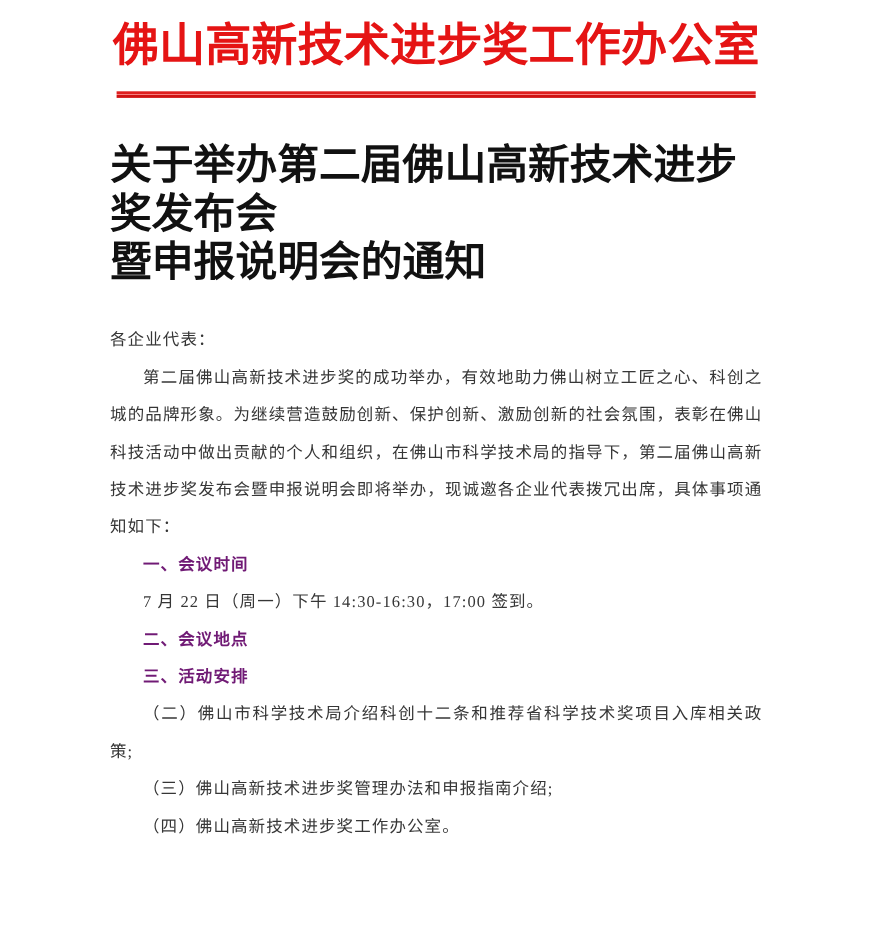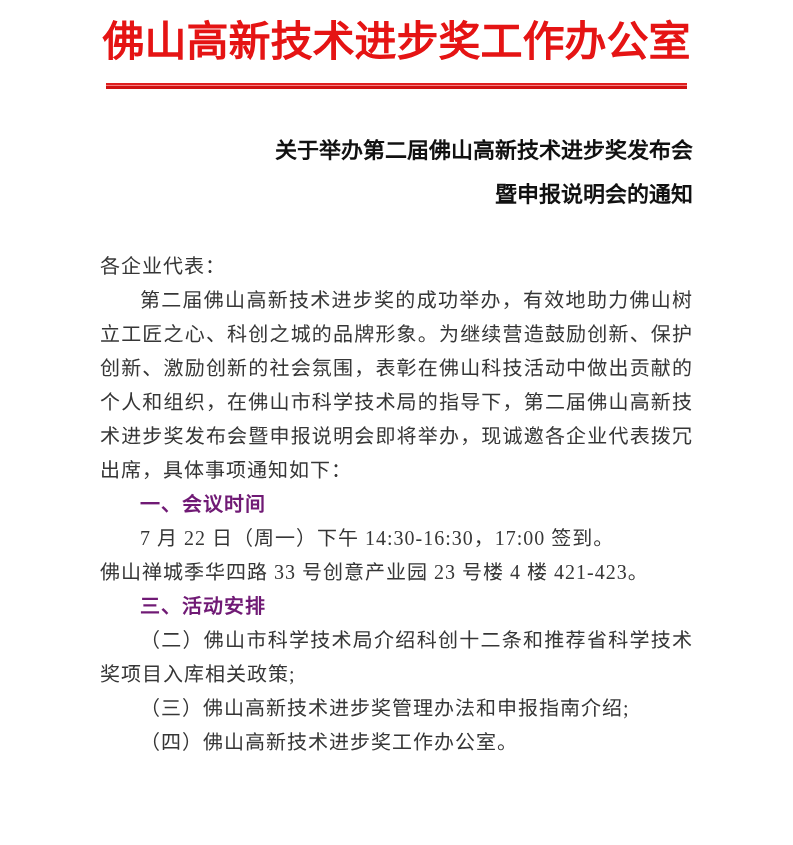--- a/index.html
+++ b/index.html
@@ -32,30 +32,30 @@
   .red-rule {
     height: 6px;
     margin: 13px 6px 0 6px;
     background: linear-gradient(180deg,
       #df1f1f 0px, #df1f1f 2px,
       #f57f7f 2px, #f57f7f 3px,
       #cf1212 3px, #cf1212 6px);
   }
   .doc-title {
     margin-top: 40px;
-    text-align: right;
-    font-size: 22px;
+    text-align: left;
+    font-size: 38px;
     font-weight: bold;
     line-height: 44px;
     color: #111111;
   }
   .doc-title .title-line { display: block; }
   .doc-body {
     margin-top: 32px;
-    font-size: 20px;
+    font-size: 15px;
     line-height: 34px;
     letter-spacing: 1px;
     text-align: justify;
     color: #363636;
   }
   .doc-body p { margin: 0; }
   .indent { text-indent: 2em; }
   .heading {
     font-weight: bold;
     color: #701a75;
@@ -80,21 +80,21 @@
     </h1>
 
     <main class="doc-body">
       <p class="salutation">各企业代表：</p>
 
       <p class="para indent">第二届佛山高新技术进步奖的成功举办，有效地助力佛山树立工匠之心、科创之城的品牌形象。为继续营造鼓励创新、保护创新、激励创新的社会氛围，表彰在佛山科技活动中做出贡献的个人和组织，在佛山市科学技术局的指导下，第二届佛山高新技术进步奖发布会暨申报说明会即将举办，现诚邀各企业代表拨冗出席，具体事项通知如下：</p>
 
       <p class="heading indent">一、会议时间</p>
       <p class="para indent">7 月 22 日（周一）下午 14:30-16:30，17:00 签到。</p>
 
-      <p class="para">佛山禅城季华四路 33 号创意产业园 23 号楼 4 楼 421-423。</p>
+      <p class="heading indent">二、会议地点</p>
 
       <p class="heading indent">三、活动安排</p>
       <p class="para indent">（二）佛山市科学技术局介绍科创十二条和推荐省科学技术奖项目入库相关政策;</p>
       <p class="para indent">（三）佛山高新技术进步奖管理办法和申报指南介绍;</p>
       <p class="para indent">（四）佛山高新技术进步奖工作办公室。</p>
     </main>
 
   </div>
 </div>
 

